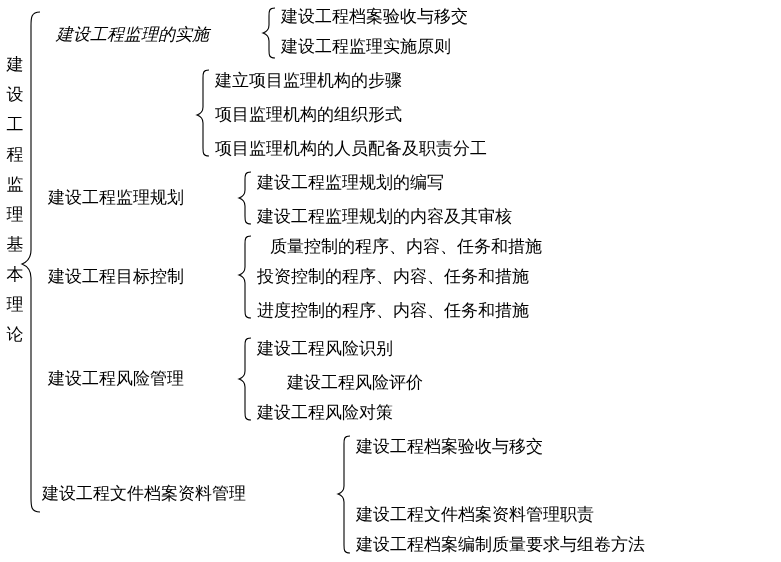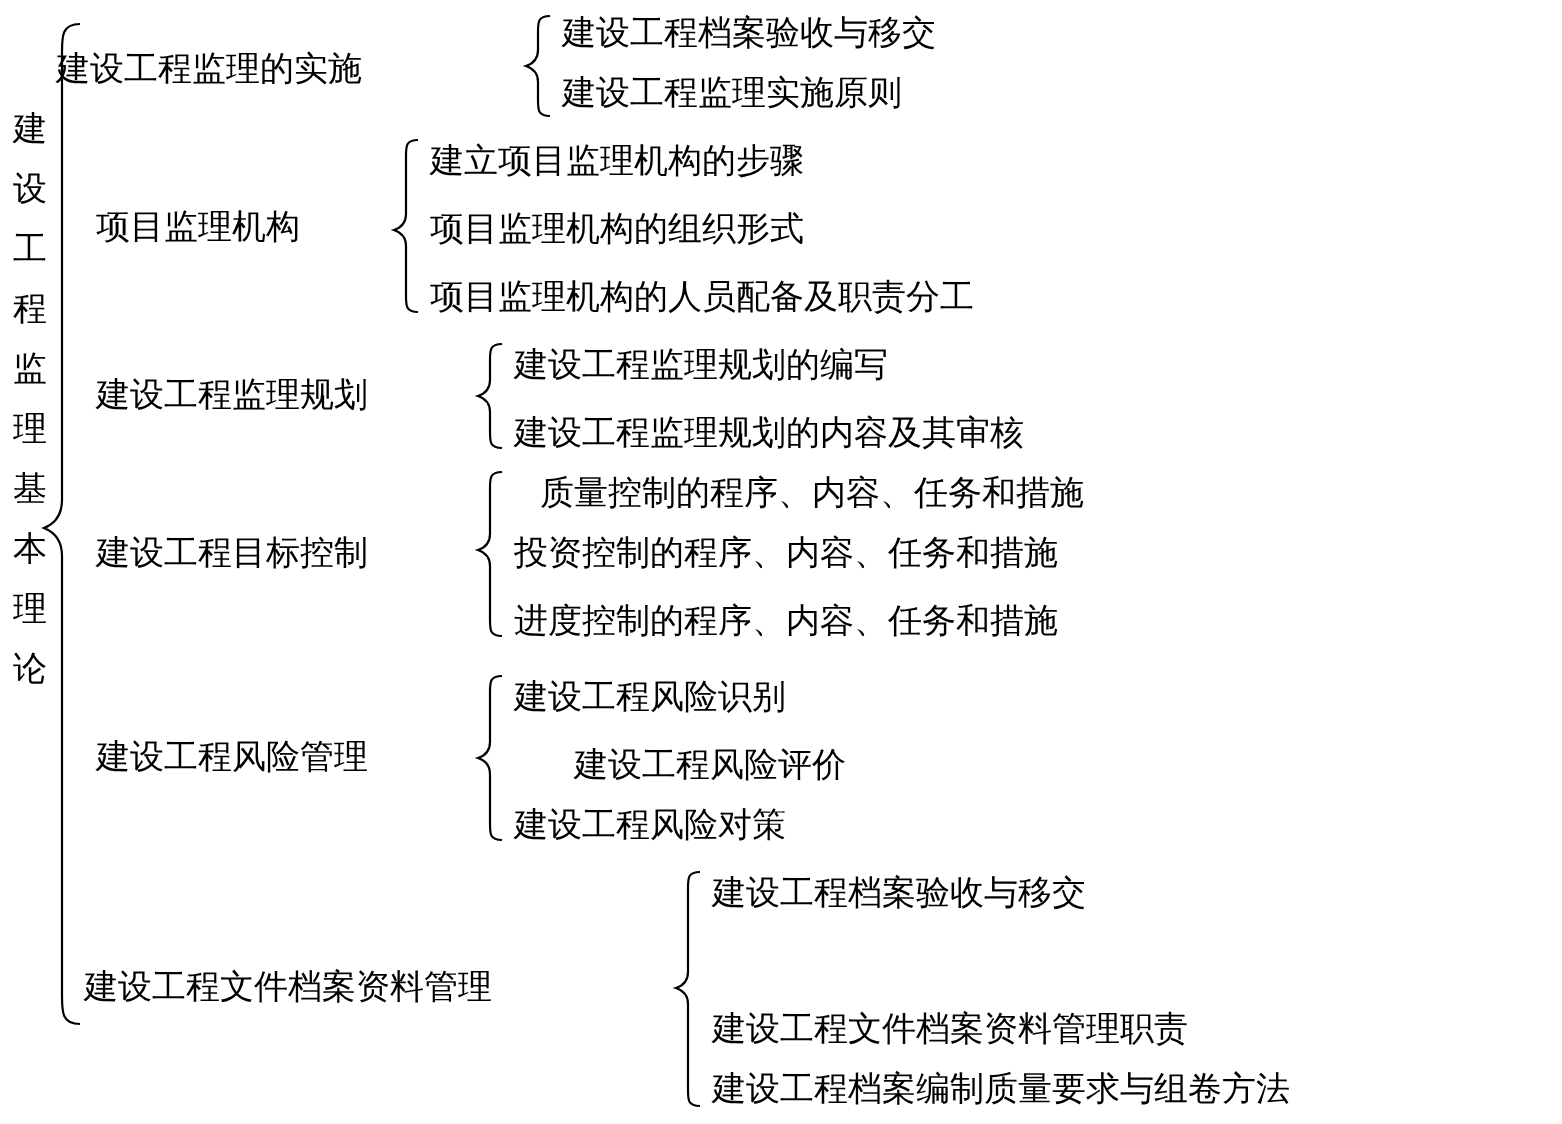--- a/index.html
+++ b/index.html
@@ -84,22 +84,21 @@
 
     <path d="M251,172 C245,172 245,175 245,180 L245,190 C245,195 242,197 239,198 C242,199 245,201 245,206 L245,216 C245,221 245,224 251,224"></path>
 
     <path d="M251,236 C245,236 245,239 245,244 L245,267 C245,272 242,274 239,275 C242,276 245,278 245,283 L245,310 C245,315 245,318 251,318"></path>
 
     <path d="M251,338 C245,338 245,341 245,346 L245,371 C245,376 242,378 239,379 C242,380 245,382 245,387 L245,412 C245,417 245,420 251,420"></path>
 
     <path d="M350,436 C344,436 344,439 344,444 L344,486 C344,491 341,493 338,494 C341,495 344,497 344,502 L344,545 C344,550 344,553 350,553"></path>
   </svg>
 
-  <div class="l2-label" style="left:28px; top:24px;">建设工程监理的实施</div>
-  <div class="l2-label" style="left:48px; top:103px;">项目监理机构</div>
+  <div class="l2-label" style="left:56px; top:24px;font-style:italic;">建设工程监理的实施</div>
   <div class="l2-label" style="left:48px; top:187px;">建设工程监理规划</div>
   <div class="l2-label" style="left:48px; top:266px;">建设工程目标控制</div>
   <div class="l2-label" style="left:48px; top:368px;">建设工程风险管理</div>
   <div class="l2-label" style="left:42px; top:483px;">建设工程文件档案资料管理</div>
 
   <div class="l3-label" style="left:281px; top:6px;">建设工程档案验收与移交</div>
   <div class="l3-label" style="left:281px; top:36px;">建设工程监理实施原则</div>
 
   <div class="l3-label" style="left:215px; top:70px;">建立项目监理机构的步骤</div>
   <div class="l3-label" style="left:215px; top:104px;">项目监理机构的组织形式</div>

